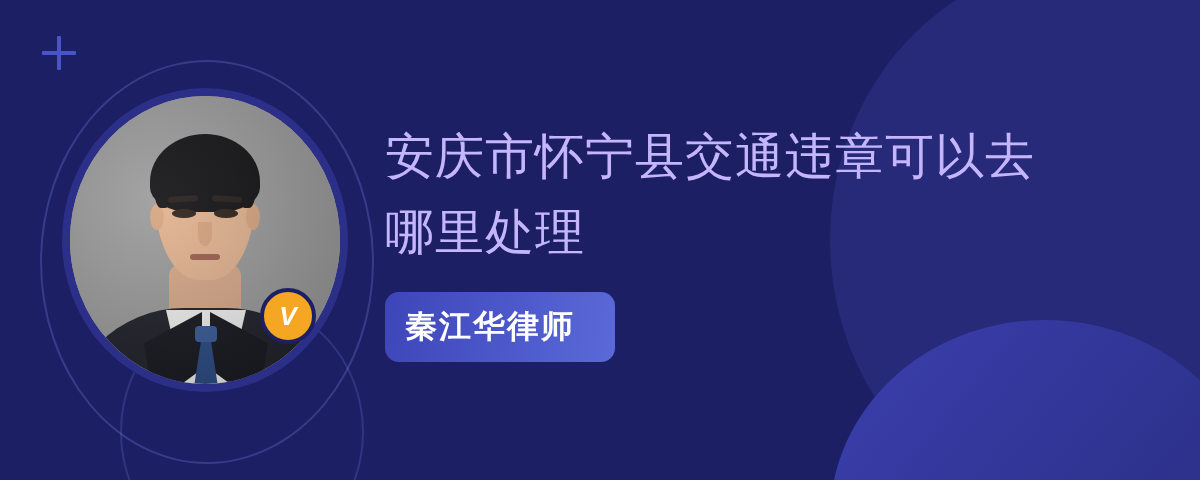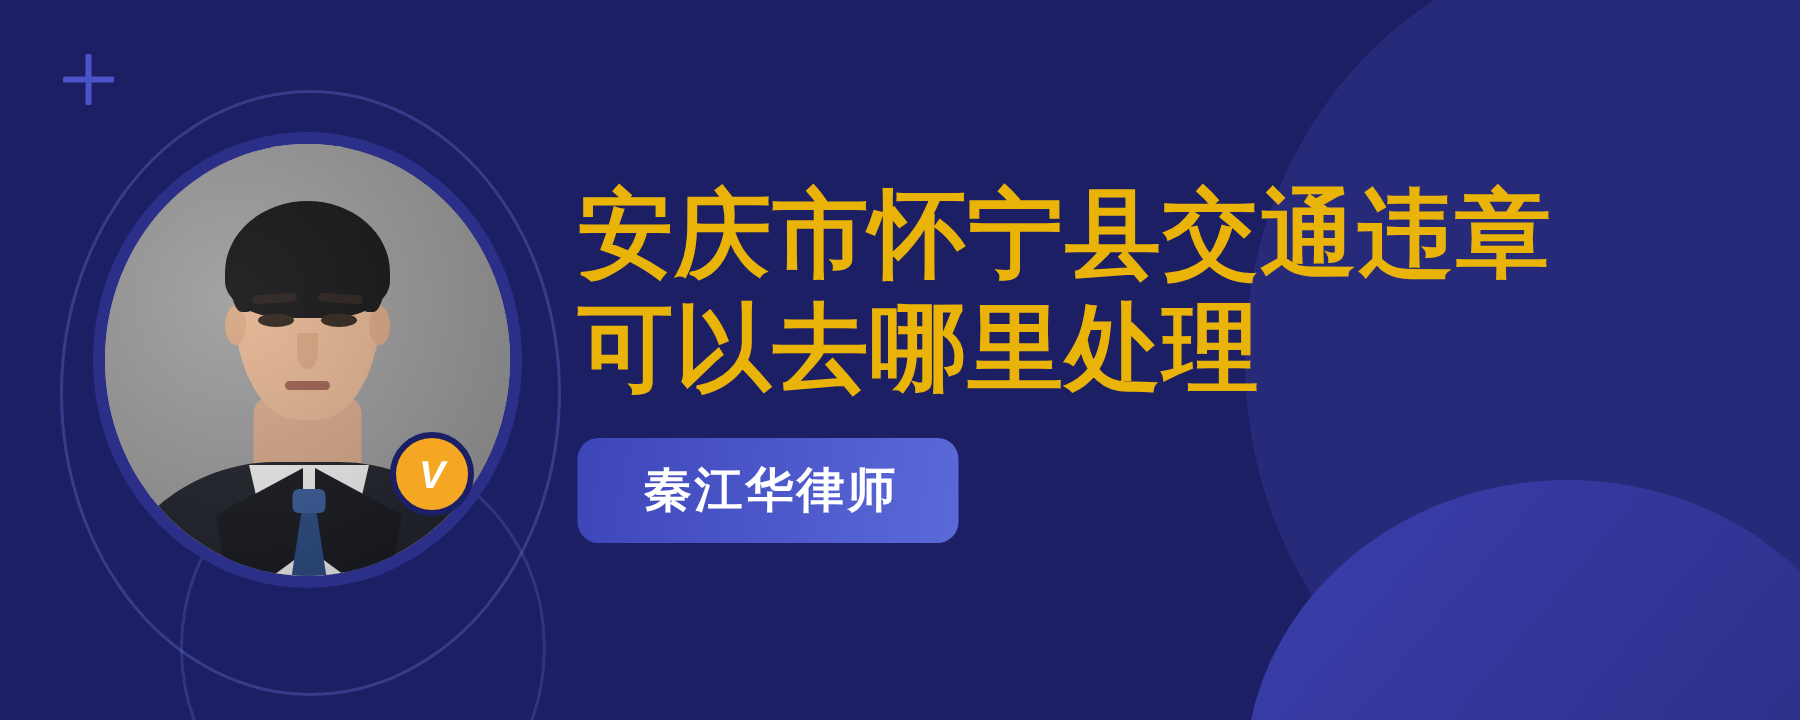--- a/index.html
+++ b/index.html
@@ -323,32 +323,32 @@
   }
 
   
   .content {
     position: absolute;
     left: 385px;
     top: 118px;
     width: 740px;
   }
   .title {
-    color: #eab308;
-    font-size: 64px;
-    font-weight: bold;
+    color: #c4b5fd;
+    font-size: 49px;
+    font-weight: normal;
     line-height: 76px;
     letter-spacing: 1px;
     margin: 0;
     max-width: 690px;
   }
   .name-chip {
     margin-top: 22px;
     display: inline-block;
-    padding: 18px 40px 20px 44px;
+    padding: 18px 40px 20px 20px;
     border-radius: 14px;
     background: linear-gradient(100deg, #3d46b8 0%, #4a55c8 45%, #5b6ad8 100%);
     color: #ffffff;
     font-size: 32px;
     font-weight: bold;
     letter-spacing: 2px;
     line-height: 1;
   }
 </style>
 </head>

